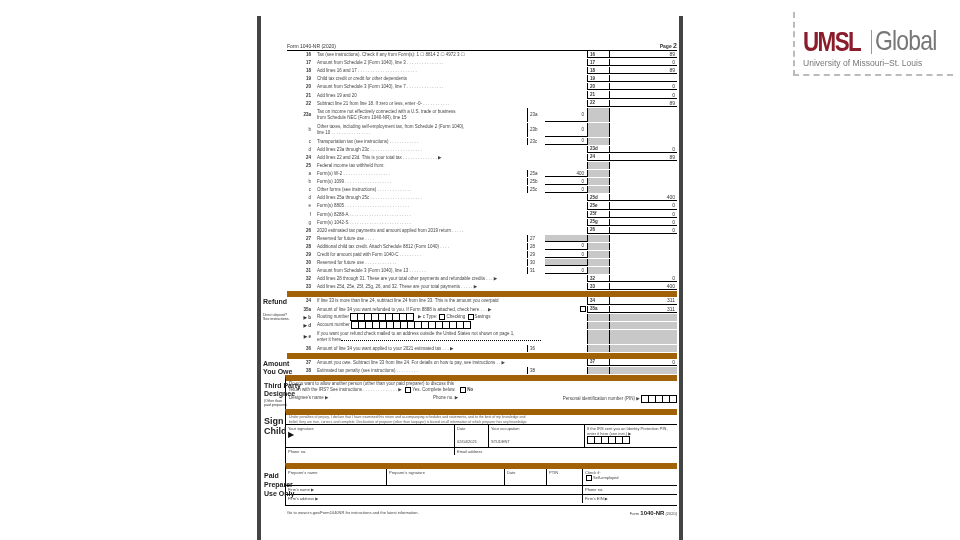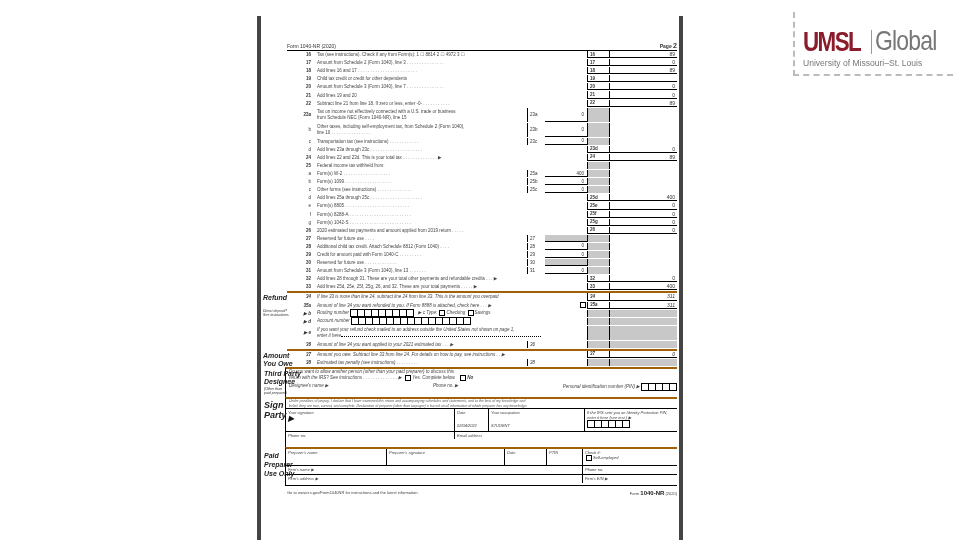--- a/index.html
+++ b/index.html
@@ -17,21 +17,21 @@
   .row .mval{width:42px;text-align:right;font-size:4.5px;padding-right:3px;height:100%;display:flex;align-items:center;justify-content:flex-end;flex:none;box-sizing:border-box;border-bottom:0.5px solid #000;}
   .row .mval.empty{border-bottom:none;}
   .row .rbox{width:22px;text-align:left;font-size:4.5px;font-weight:bold;border-left:0.5px solid #000;border-bottom:0.5px solid #000;padding-left:2px;height:100%;display:flex;align-items:center;flex:none;box-sizing:border-box;}
   .row .rval{width:68px;text-align:right;font-size:5px;border-left:0.5px solid #000;border-bottom:0.5px solid #000;padding-right:2px;height:100%;display:flex;align-items:center;justify-content:flex-end;flex:none;box-sizing:border-box;}
   .row .spacer{width:60px;flex:none;}
   .gray{background:#c8c8c8;}
   .nob{border-bottom:none !important;}
   .tall{height:14px;}
   .side{position:absolute;left:-24px;font-weight:bold;font-size:7px;color:#222;line-height:8px;}
   .sidesm{position:absolute;left:-24px;font-size:3.6px;color:#333;line-height:4px;}
-  .sect{border-top:2px solid #a16207;position:relative;font-style:italic;}
+  .sect{border-top:6px solid #a16207;position:relative;}
   .box{display:inline-block;width:4px;height:4px;border:0.5px solid #000;vertical-align:middle;margin:0 1px;}
   .cells{display:inline-flex;vertical-align:middle;}
   .cells span{width:6px;height:6px;border-left:0.5px solid #000;border-top:0.5px solid #000;border-bottom:0.5px solid #000;display:inline-block;}
   .cells span:last-child{border-right:0.5px solid #000;}
   .grid{display:flex;border-bottom:0.5px solid #000;font-size:4px;color:#444;}
   .grid > div{border-left:0.5px solid #000;padding:1px 2px;box-sizing:border-box;}
   .grid > div:first-child{border-left:none;}
   .footer{display:flex;justify-content:space-between;font-size:4px;color:#444;margin-top:2px;border-top:1px solid #000;padding-top:2px;}
   .footer b{font-size:6px;color:#222;}
   .logo{position:absolute;left:793px;top:12px;width:160px;height:64px;}
@@ -365,21 +365,21 @@
                 <span></span>
                 <span></span>
                 <span></span>
                 <span></span>
               </span></span>
         </div>
       </div>
     </div>
 
     <div class="sect" style="height:48px;border-left:0.5px solid #000;margin-left:-2px;">
-      <div class="side" style="top:1px;left:-22px;font-size:9px;line-height:10px;"><span>Sign</span><br><span>Party</span></div>
+      <div class="side" style="top:1px;left:-22px;font-size:9px;line-height:10px;"><span>Sign</span><br><span>Child</span></div>
       <div style="padding-left:3px;font-size:3.5px;color:#555;line-height:4.5px;">
         <div>Under penalties of perjury, I declare that I have examined this return and accompanying schedules and statements, and to the best of my knowledge and</div>
         <div>belief, they are true, correct, and complete. Declaration of preparer (other than taxpayer) is based on all information of which preparer has any knowledge.</div>
       </div>
       <div class="grid" style="height:22px;border-top:0.5px solid #000;">
         <div style="width:168px;"><span>Your signature</span><div style="font-size:8px;line-height:8px;color:#111;">▶</div></div>
         <div style="width:34px;">
             <div>Date</div>
             <div style="margin-top:8px;">02/04/2021</div>
           </div>

